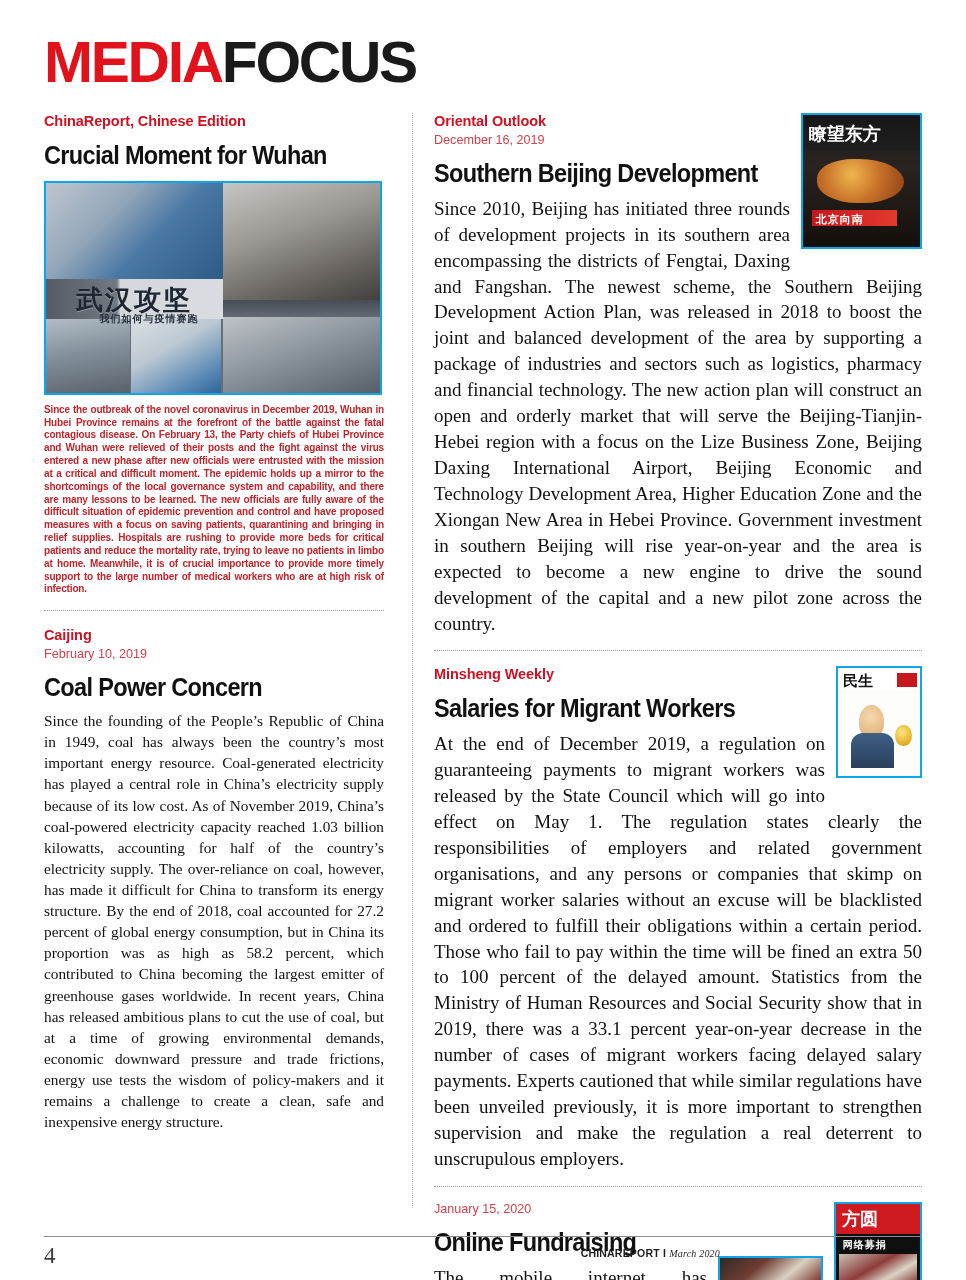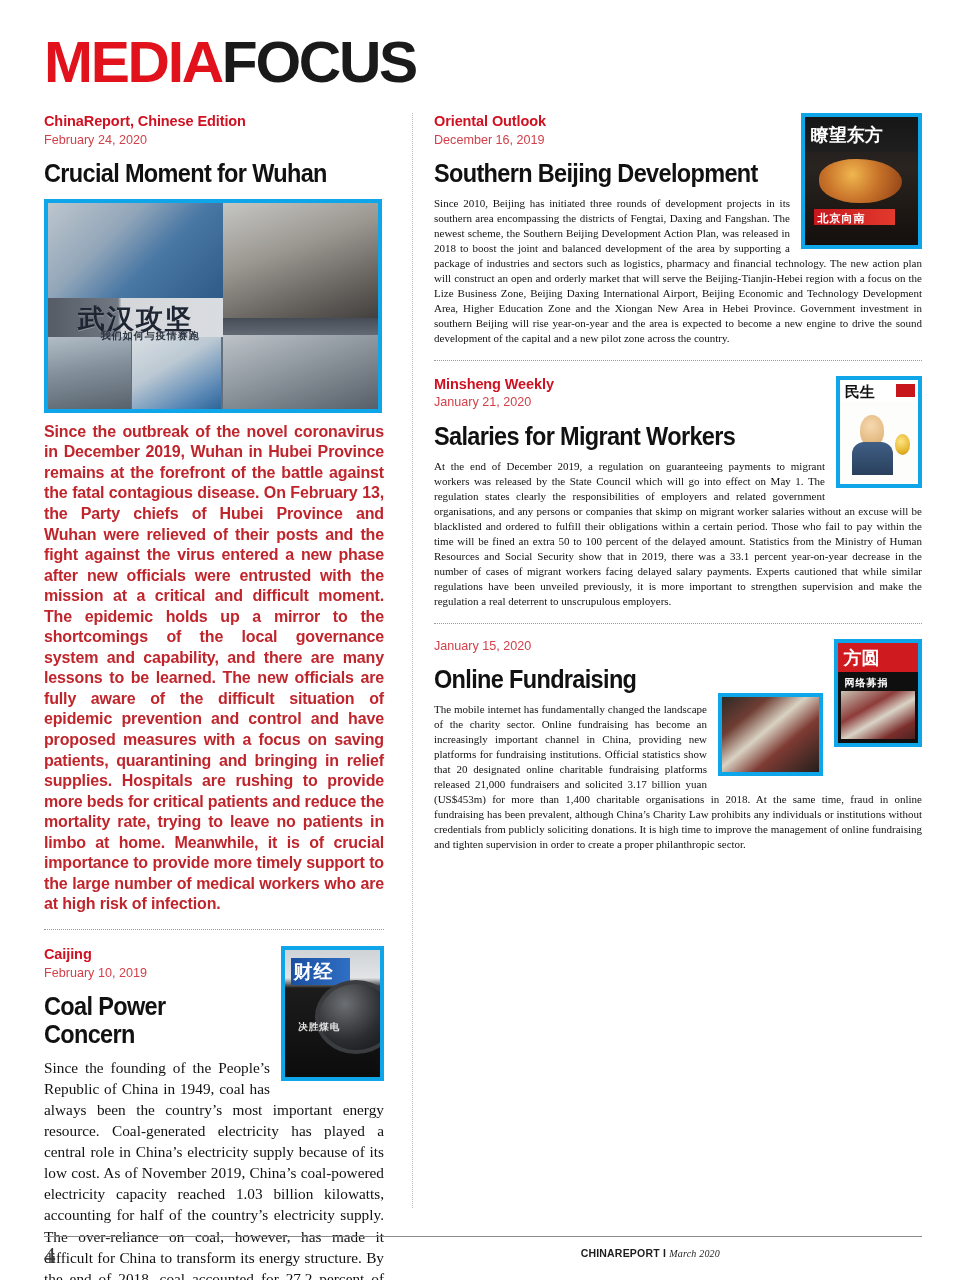--- a/index.html
+++ b/index.html
@@ -67,43 +67,43 @@
   }
   .body{
     font-family:"Liberation Serif",serif;
     font-size:15.3px;
     line-height:1.38;
     text-align:justify;
     color:#111;
     margin-top:9px;
     hyphens:auto;
   }
-  .body.tight{font-size:11px;line-height:1.365;}
+  .body.tight{font-size:19px;line-height:1.365;}
 
   .redcap{
     font-family:"Liberation Sans",sans-serif;
     font-weight:bold;
-    font-size:16px;
+    font-size:10px;
     line-height:1.285;
     color:#c0252c;
     text-align:justify;
     margin-top:9px;
     letter-spacing:-0.15px;
   }
 
   .divider{
     border-top:1px dotted #9a9a9a;
     margin-top:14px;
     height:0;
   }
 
   
   .photo{
     position:relative;overflow:hidden;background:#444;
-    border:4px solid #0ea5e9;box-sizing:border-box;
+    border:2px solid #0ea5e9;box-sizing:border-box;
   }
   .collage{width:338px;height:214px;margin-top:12px;}
   .cov{float:right;margin:0 0 6px 11px;}
 
   
   .cg{position:absolute;inset:0;background:#6d7480;padding-left:23px;}
   .cg .p1{position:absolute;left:0;top:0;width:53%;height:46%;
     background:linear-gradient(135deg,#cfd6dc 0%,#9fb3c6 35%,#4e7fae 60%,#2f5e8e 100%);}
   .cg .p2{position:absolute;left:53%;top:0;width:47%;height:56%;
     background:linear-gradient(160deg,#d8d6d1 0%,#a9a39a 40%,#6e6760 75%,#46413c 100%);}
@@ -209,21 +209,20 @@
   <div class="masthead">
     <span class="m-red">MEDIA</span><span class="m-blk">FOCUS</span>
   </div>
 
   <div class="vrule"></div>
 
   <div class="col-left">
 
     <div>
       <div class="src">ChinaReport, Chinese Edition</div>
-      <div class="date">February 24, 2020</div>
       <div class="headline">Crucial Moment for Wuhan</div>
 
       <div class="photo collage">
         <div class="cg">
           <div class="p1"></div>
           <div class="p2"></div>
           <div class="p3"></div>
           <div class="p4"></div>
           <div class="p5"></div>
           <div class="p6"></div>
@@ -233,28 +232,20 @@
           <div class="tint"></div>
         </div>
       </div>
 
       <div class="redcap">Since the outbreak of the novel coronavirus in December 2019, Wuhan in Hubei Province remains at the forefront of the battle against the fatal contagious disease. On February 13, the Party chiefs of Hubei Province and Wuhan were relieved of their posts and the fight against the virus entered a new phase after new officials were entrusted with the mission at a critical and difficult moment. The epidemic holds up a mirror to the shortcomings of the local governance system and capability, and there are many lessons to be learned. The new officials are fully aware of the difficult situation of epidemic prevention and control and have proposed measures with a focus on saving patients, quarantining and bringing in relief supplies. Hospitals are rushing to provide more beds for critical patients and reduce the mortality rate, trying to leave no patients in limbo at home. Meanwhile, it is of crucial importance to provide more timely support to the large number of medical workers who are at high risk of infection.</div>
     </div>
 
     <div class="divider"></div>
 
     <div style="margin-top:16px;">
-      <div class="photo cov cov-caijing">
-        <div class="cj">
-          <div class="band"></div>
-          <div class="logo">财经</div>
-          <div class="lens"></div>
-          <div class="cap">决胜煤电</div>
-        </div>
-      </div>
 
       <div class="src">Caijing</div>
       <div class="date">February 10, 2019</div>
       <div class="headline">Coal Power Concern</div>
       <div class="body">Since the founding of the People’s Republic of China in 1949, coal has always been the country’s most important energy resource. Coal-generated electricity has played a central role in China’s electricity supply because of its low cost. As of November 2019, China’s coal-powered electricity capacity reached 1.03 billion kilowatts, accounting for half of the country’s electricity supply. The over-reliance on coal, however, has made it difficult for China to transform its energy structure. By the end of 2018, coal accounted for 27.2 percent of global energy consumption, but in China its proportion was as high as 58.2 percent, which contributed to China becoming the largest emitter of greenhouse gases worldwide. In recent years, China has released ambitious plans to cut the use of coal, but at a time of growing environmental demands, economic downward pressure and trade frictions, energy use tests the wisdom of policy-makers and it remains a challenge to create a clean, safe and inexpensive energy structure.</div>
       <div class="clear"></div>
     </div>
 
   </div>
 
@@ -286,21 +277,20 @@
           <div class="hdr"></div>
           <div class="logo">民生</div>
           <div class="redtab"></div>
           <div class="man"></div>
           <div class="body1"></div>
           <div class="coin"></div>
         </div>
       </div>
 
       <div class="src">Minsheng Weekly</div>
-      <div class="date">January 21, 2020</div>
       <div class="headline">Salaries for Migrant Workers</div>
       <div class="body tight">At the end of December 2019, a regulation on guaranteeing payments to migrant workers was released by the State Council which will go into effect on May 1. The regulation states clearly the responsibilities of employers and related government organisations, and any persons or companies that skimp on migrant worker salaries without an excuse will be blacklisted and ordered to fulfill their obligations within a certain period. Those who fail to pay within the time will be fined an extra 50 to 100 percent of the delayed amount. Statistics from the Ministry of Human Resources and Social Security show that in 2019, there was a 33.1 percent year-on-year decrease in the number of cases of migrant workers facing delayed salary payments. Experts cautioned that while similar regulations have been unveiled previously, it is more important to strengthen supervision and make the regulation a real deterrent to unscrupulous employers.</div>
       <div class="clear"></div>
     </div>
 
     <div class="divider"></div>
 
     <div style="margin-top:15px;">
       <div class="photo cov cov-fangyuan">
         <div class="fy">

